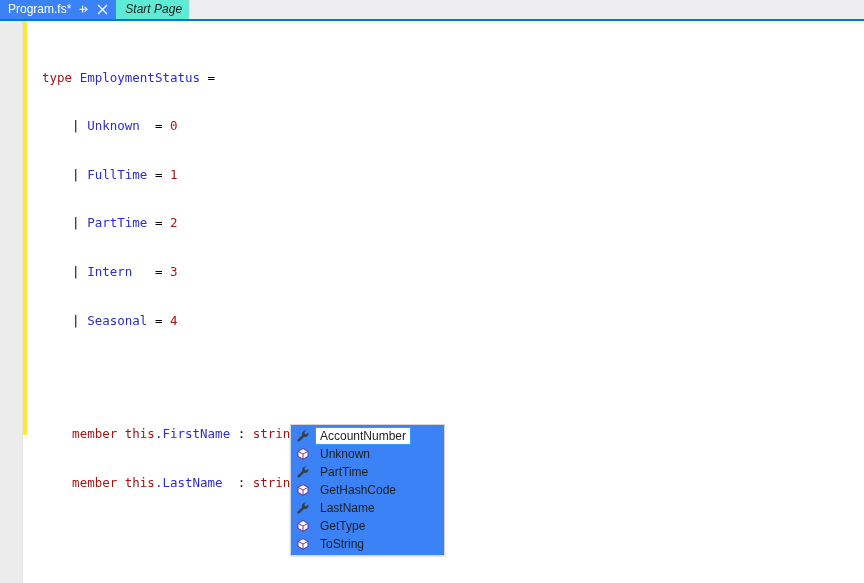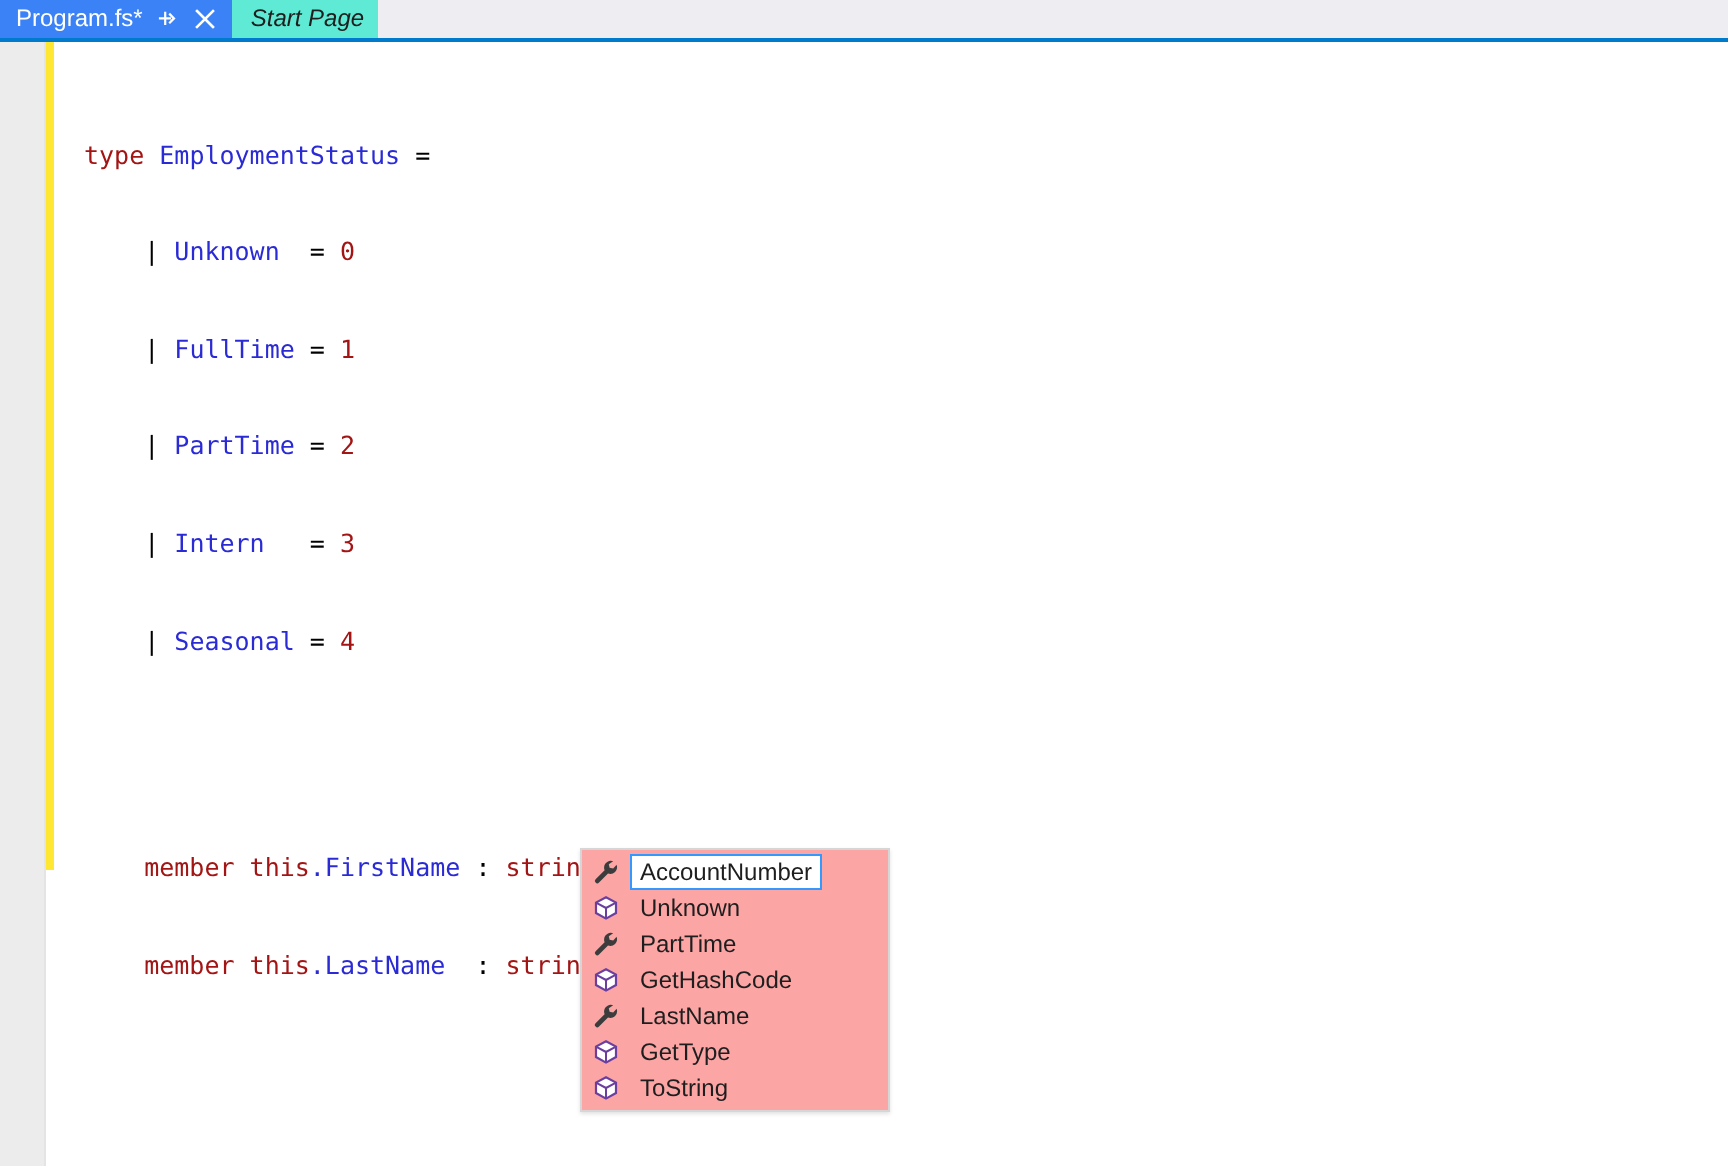--- a/index.html
+++ b/index.html
@@ -107,21 +107,21 @@
   .t   { color: #2b2bd6; }            
   .n   { color: #a31515; }            
   .p   { color: #000000; }
 
   
   #intellisense {
     position: absolute;
     left: 290px;
     top: 403px;
     width: 155px;
-    background: #fca5a5;
+    background: #3b82f6;
     border: 1px solid #d6d6d6;
     box-sizing: border-box;
     padding: 2px 0 2px 0;
     box-shadow: 0 1px 2px rgba(0,0,0,0.12);
   }
   .is-row {
     display: flex;
     align-items: center;
     height: 18px;
     padding-left: 4px;

